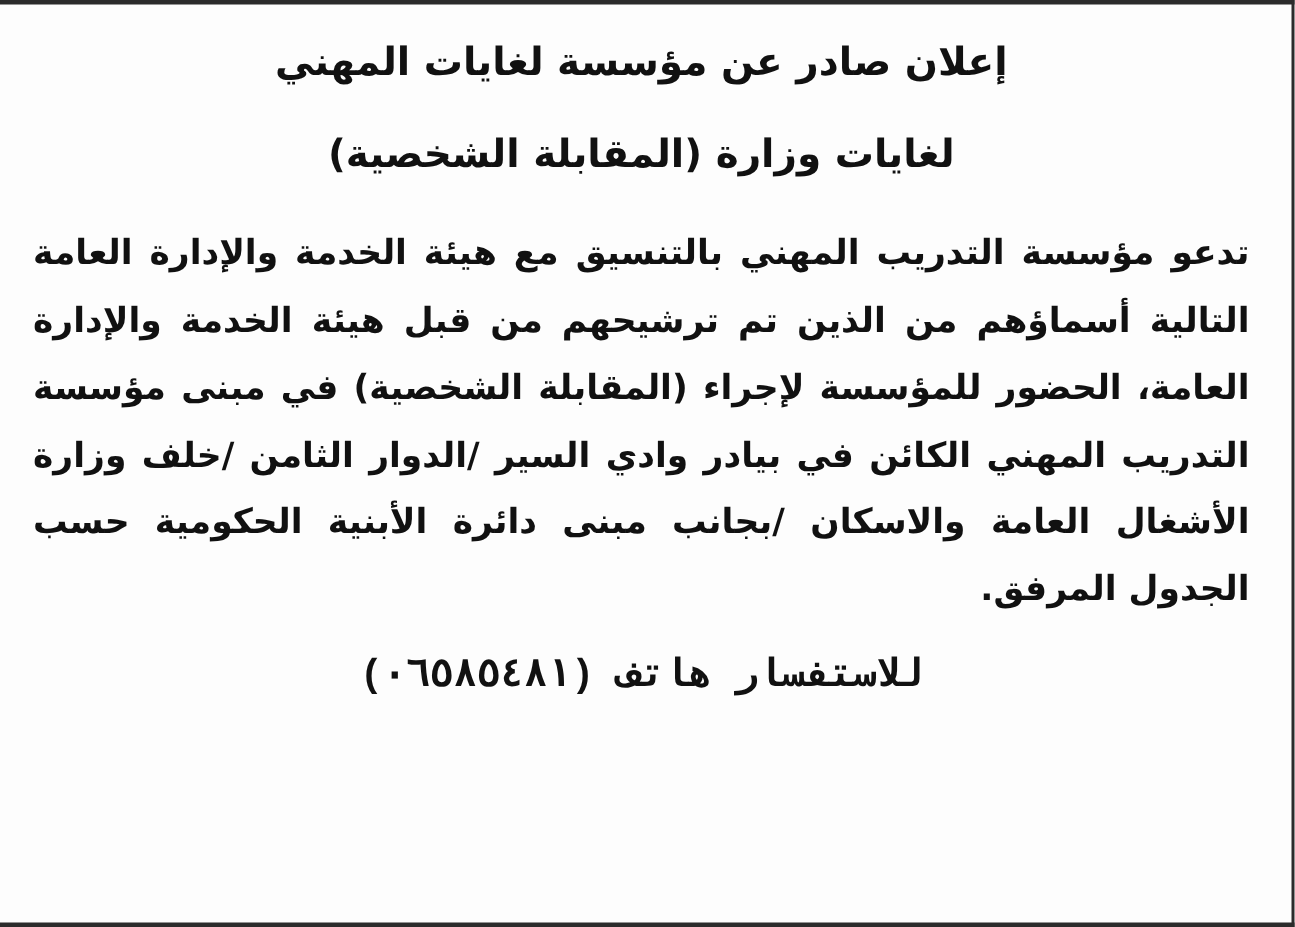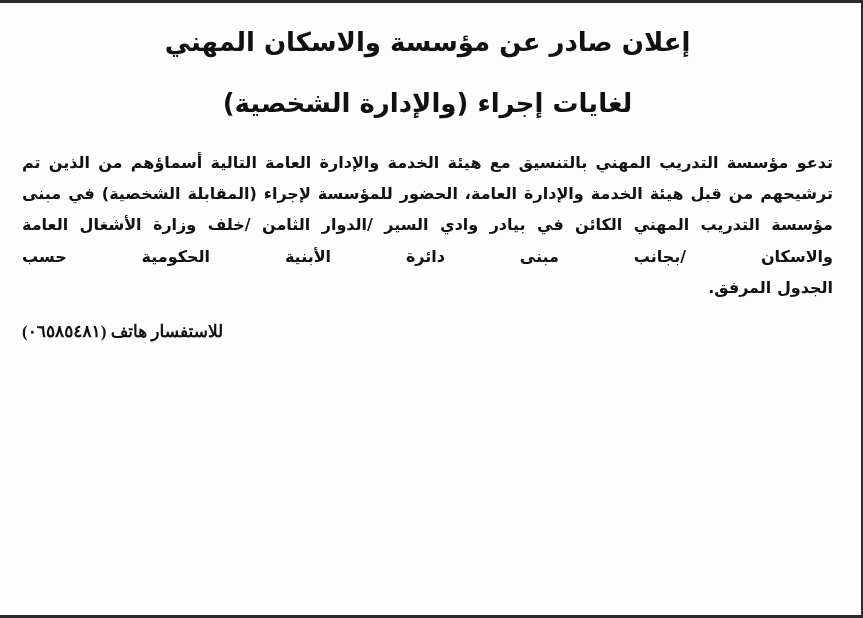--- a/index.html
+++ b/index.html
@@ -59,54 +59,54 @@
   }
   .headline-2 {
     font-size: 26px;
     font-weight: bold;
     line-height: 1.5;
     margin: 22px 0 0 0;
     text-align: center;
   }
   .body-text {
     margin: 24px 0 0 0;
-    font-size: 16px;
+    font-size: 23px;
     font-weight: bold;
     line-height: 1.95;
     text-align: justify;
     text-align-last: justify;
     word-spacing: 0px;
     direction: rtl;
   }
   .body-text .last-line {
     display: block;
     text-align: center;
     text-align-last: right;
   }
   .footer-line {
     margin: 18px 0 0 0;
-    font-size: 17px;
+    font-size: 26px;
     font-weight: bold;
-    text-align: left;
-    font-family: Liberation Serif, serif;
+    text-align: center;
+    font-family: Liberation Mono, monospace;
   }
 </style>
 </head>
 <body>
 
 <div class="page">
 
   <div class="rule top"></div>
   <div class="side-rule right"></div>
 
   <div class="content">
 
-    <div class="headline">إعلان صادر عن مؤسسة والاسكان المهني</div>
+    <div class="headline">إعلان صادر عن مؤسسة لغايات المهني</div>
 
-    <div class="headline-2">لغايات إجراء (والإدارة الشخصية)</div>
+    <div class="headline-2">لغايات وزارة (المقابلة الشخصية)</div>
 
     <div class="body-text">
       <span>تدعو مؤسسة التدريب المهني بالتنسيق مع هيئة الخدمة والإدارة العامة التالية أسماؤهم من الذين تم ترشيحهم من قبل هيئة الخدمة والإدارة العامة، الحضور للمؤسسة لإجراء (المقابلة الشخصية) في مبنى مؤسسة التدريب المهني الكائن في بيادر وادي السير /الدوار الثامن /خلف وزارة الأشغال العامة والاسكان /بجانب مبنى دائرة الأبنية الحكومية حسب</span>
       <span class="last-line">الجدول المرفق.</span>
     </div>
 
     <div class="footer-line">للاستفسار هاتف (٠٦٥٨٥٤٨١)</div>
 
   </div>
 

